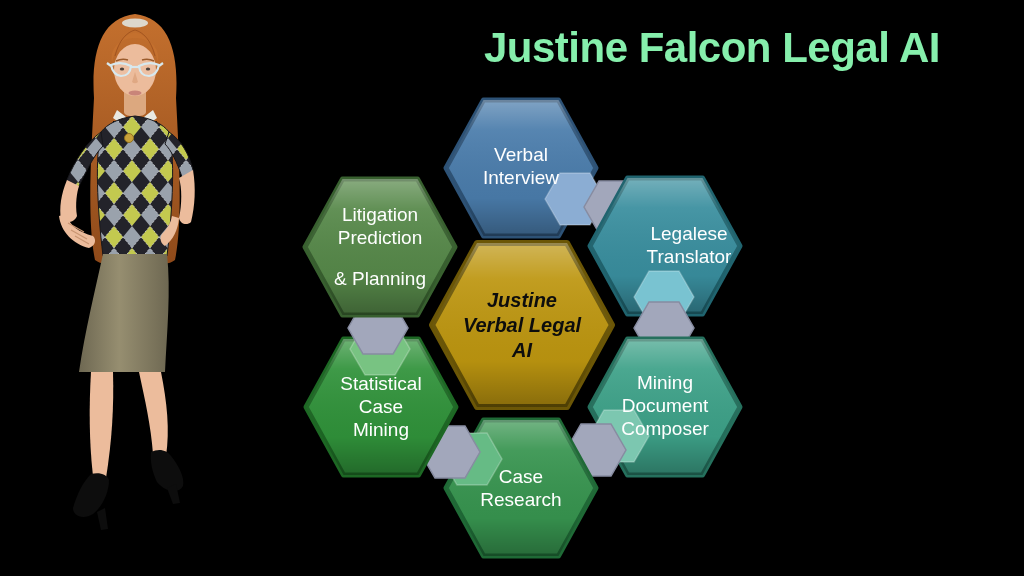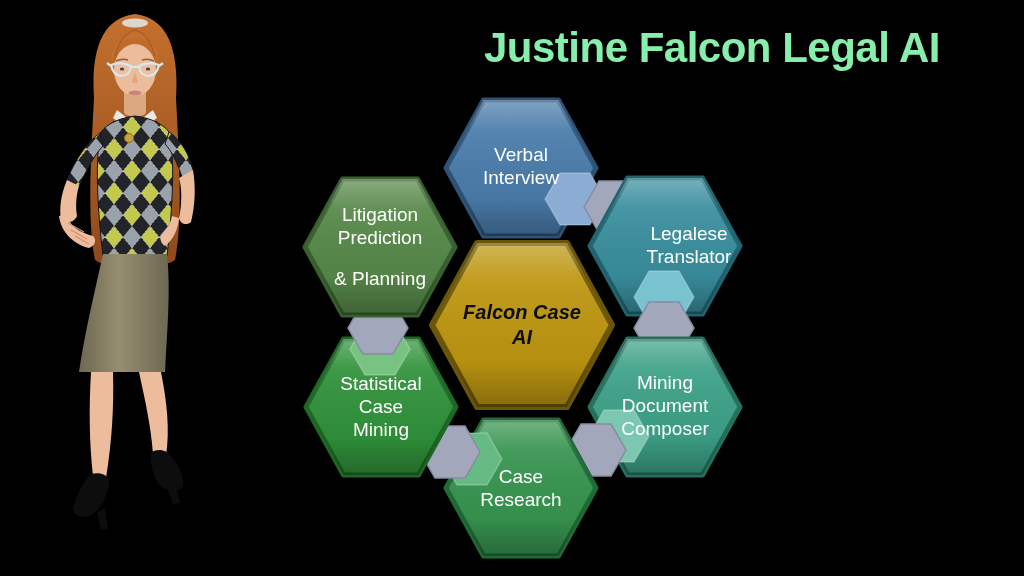--- a/index.html
+++ b/index.html
@@ -109,21 +109,22 @@
     <div>Mining</div>
   </div>
 
   <div class="node-label" style="left:380px;top:246px">
     <div>Litigation</div>
     <div>Prediction</div>
     <div class="gap">&amp; Planning</div>
   </div>
 
   <div class="center-label" style="left:522px;top:325px">
-    <div>Falcon Case</div>
+    <div>Justine</div>
+    <div>Verbal Legal</div>
     <div>AI</div>
   </div>
 
   <div class="slide-title">Justine Falcon Legal AI</div>
 
   <svg class="person-svg" width="200" height="540" viewBox="0 0 200 540">
     <defs>
       <linearGradient id="hairGrad" x1="0" y1="0" x2="0" y2="1">
         <stop offset="0" stop-color="#c4702e"></stop>
         <stop offset="1" stop-color="#8f4a1a"></stop>

